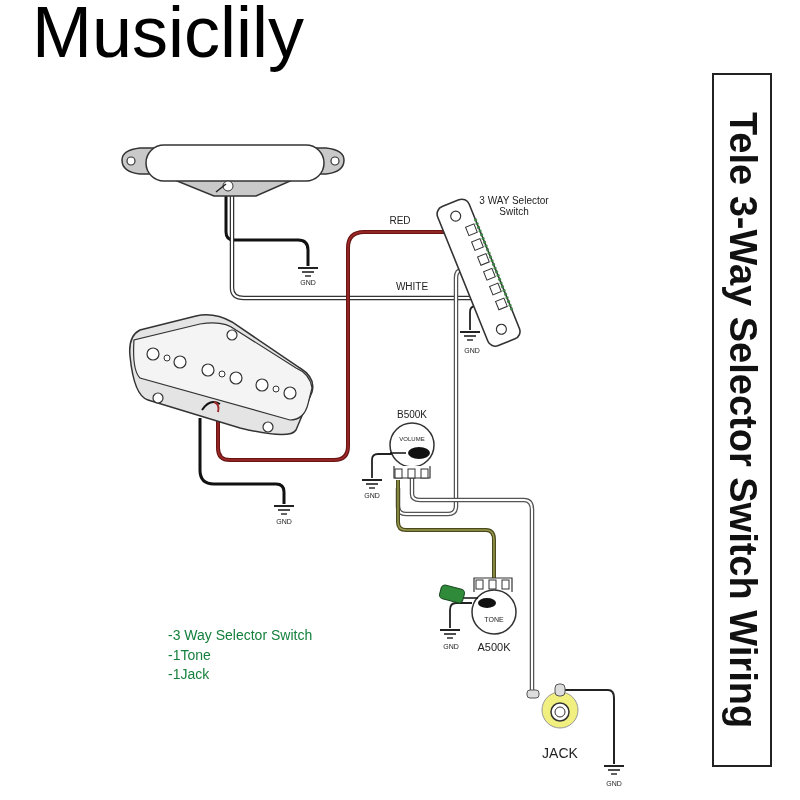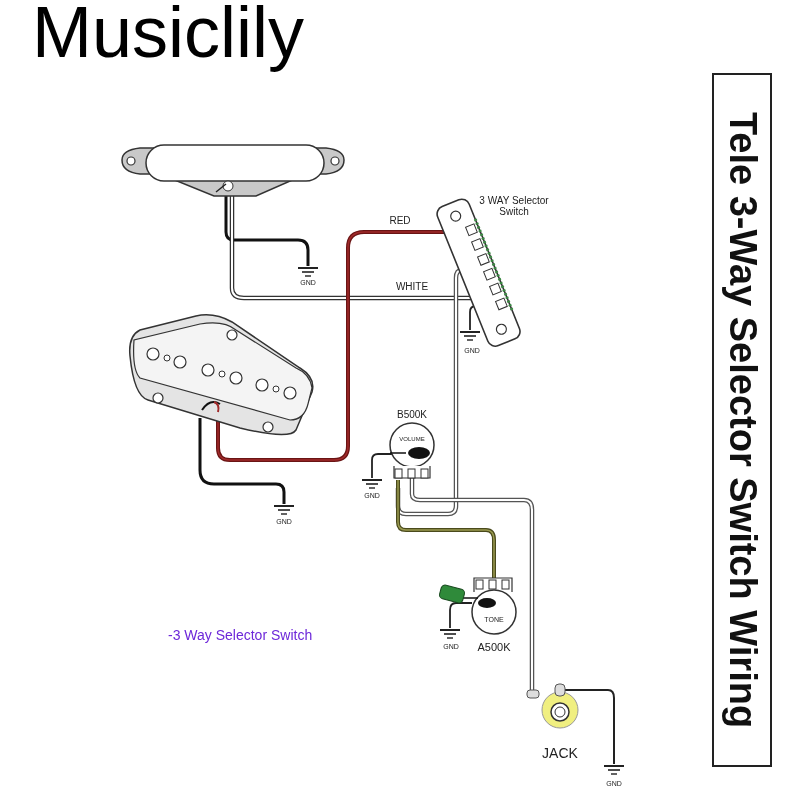--- a/index.html
+++ b/index.html
@@ -1,20 +1,20 @@
 <!DOCTYPE html>
 <html><head>
 <meta charset="utf-8">
 <style>
   html, body { margin: 0; padding: 0; background: #ffffff; }
   body { width: 800px; height: 800px; position: relative; overflow: hidden; font-family: "Liberation Sans", sans-serif; }
   .brand { position: absolute; left: 32px; top: -4px; font-size: 72px; color: #000; letter-spacing: 0px; line-height: 1; }
   .side-box { position: absolute; left: 712px; top: 73px; width: 60px; height: 694px; border: 2px solid #222; box-sizing: border-box; }
   .side-title { position: absolute; left: 742px; top: 420px; transform: translate(-50%, -50%) rotate(90deg); white-space: nowrap; font-size: 38px; font-weight: bold; color: #111; }
-  .parts { position: absolute; left: 168px; top: 626px; font-size: 14px; line-height: 19.5px; color: #6d28d9; }
+  .parts { position: absolute; left: 168px; top: 626px; font-size: 14px; line-height: 19.5px; color: #15803d; }
   .parts div { white-space: nowrap; }
   svg text { font-family: "Liberation Sans", sans-serif; }
   #diagram { position: absolute; left: 0; top: 0; }
 </style>
 </head>
 <body>
 
 <div class="brand">Musiclily</div>
 
 <div class="side-box"></div>
@@ -181,13 +181,15 @@
     <text x="451" y="649" font-size="7" text-anchor="middle" fill="#222">GND</text>
   </g>
   <g>
     <use href="#gnd-sym" x="614" y="766"></use>
     <text x="614" y="786" font-size="7" text-anchor="middle" fill="#222">GND</text>
   </g>
 </svg>
 
 <div class="parts">
   <div>-3 Way Selector Switch</div>
+  <div>-1Tone</div>
+  <div>-1Jack</div>
 </div>
 
 </body></html>

